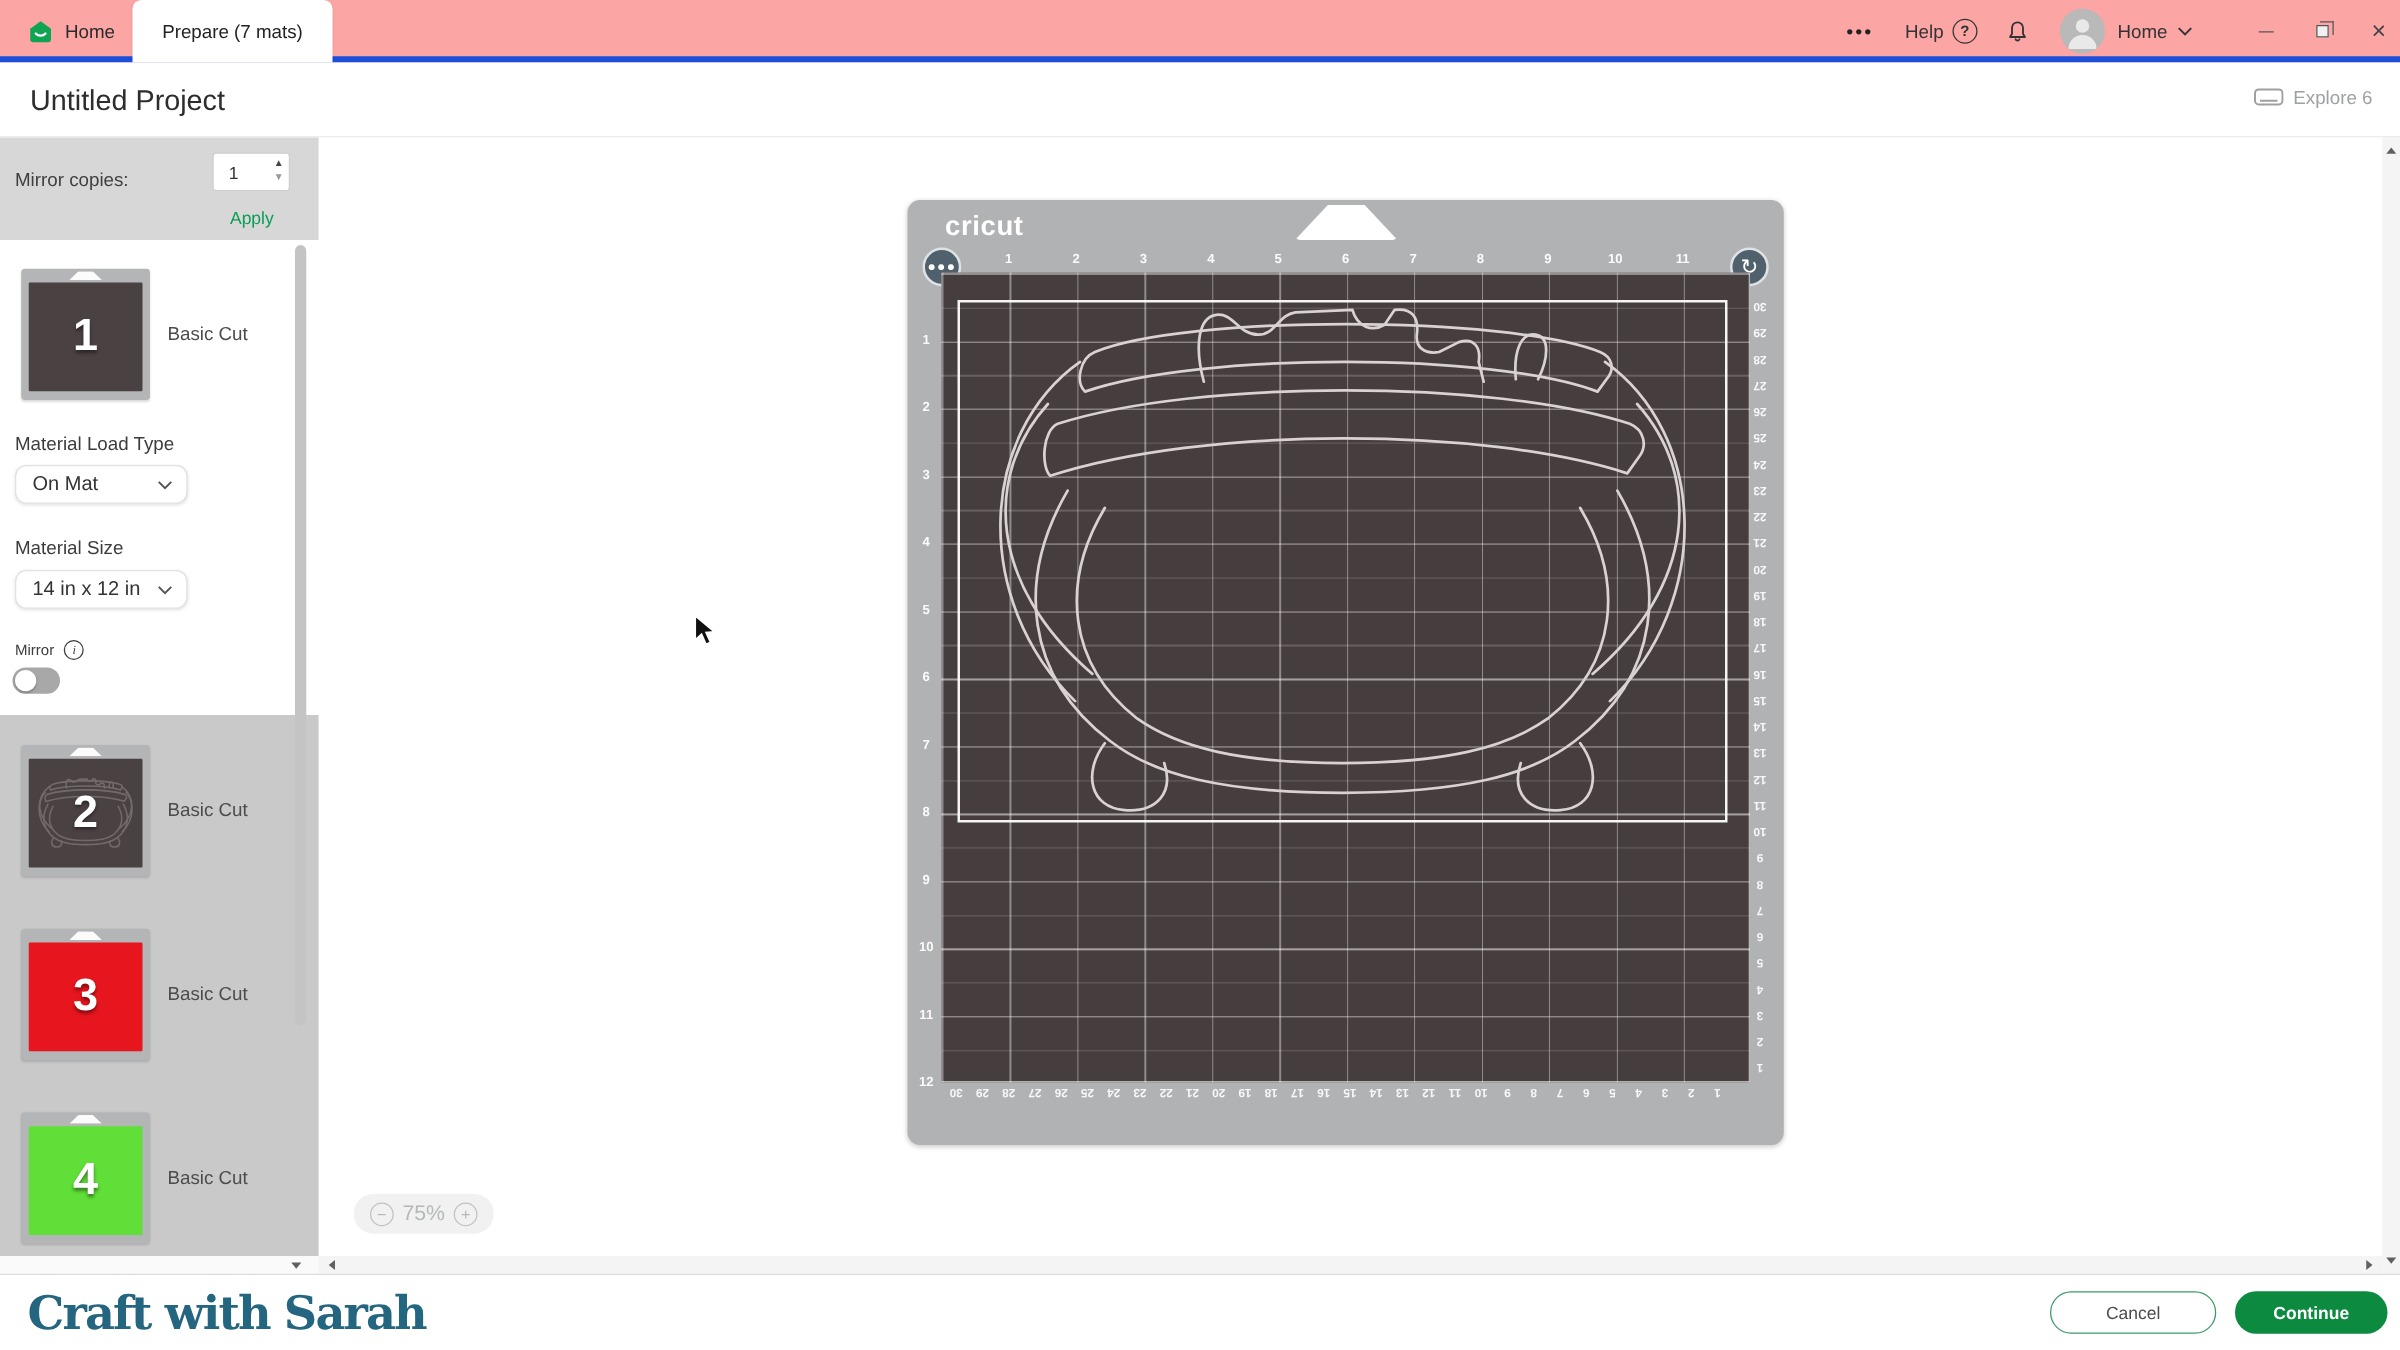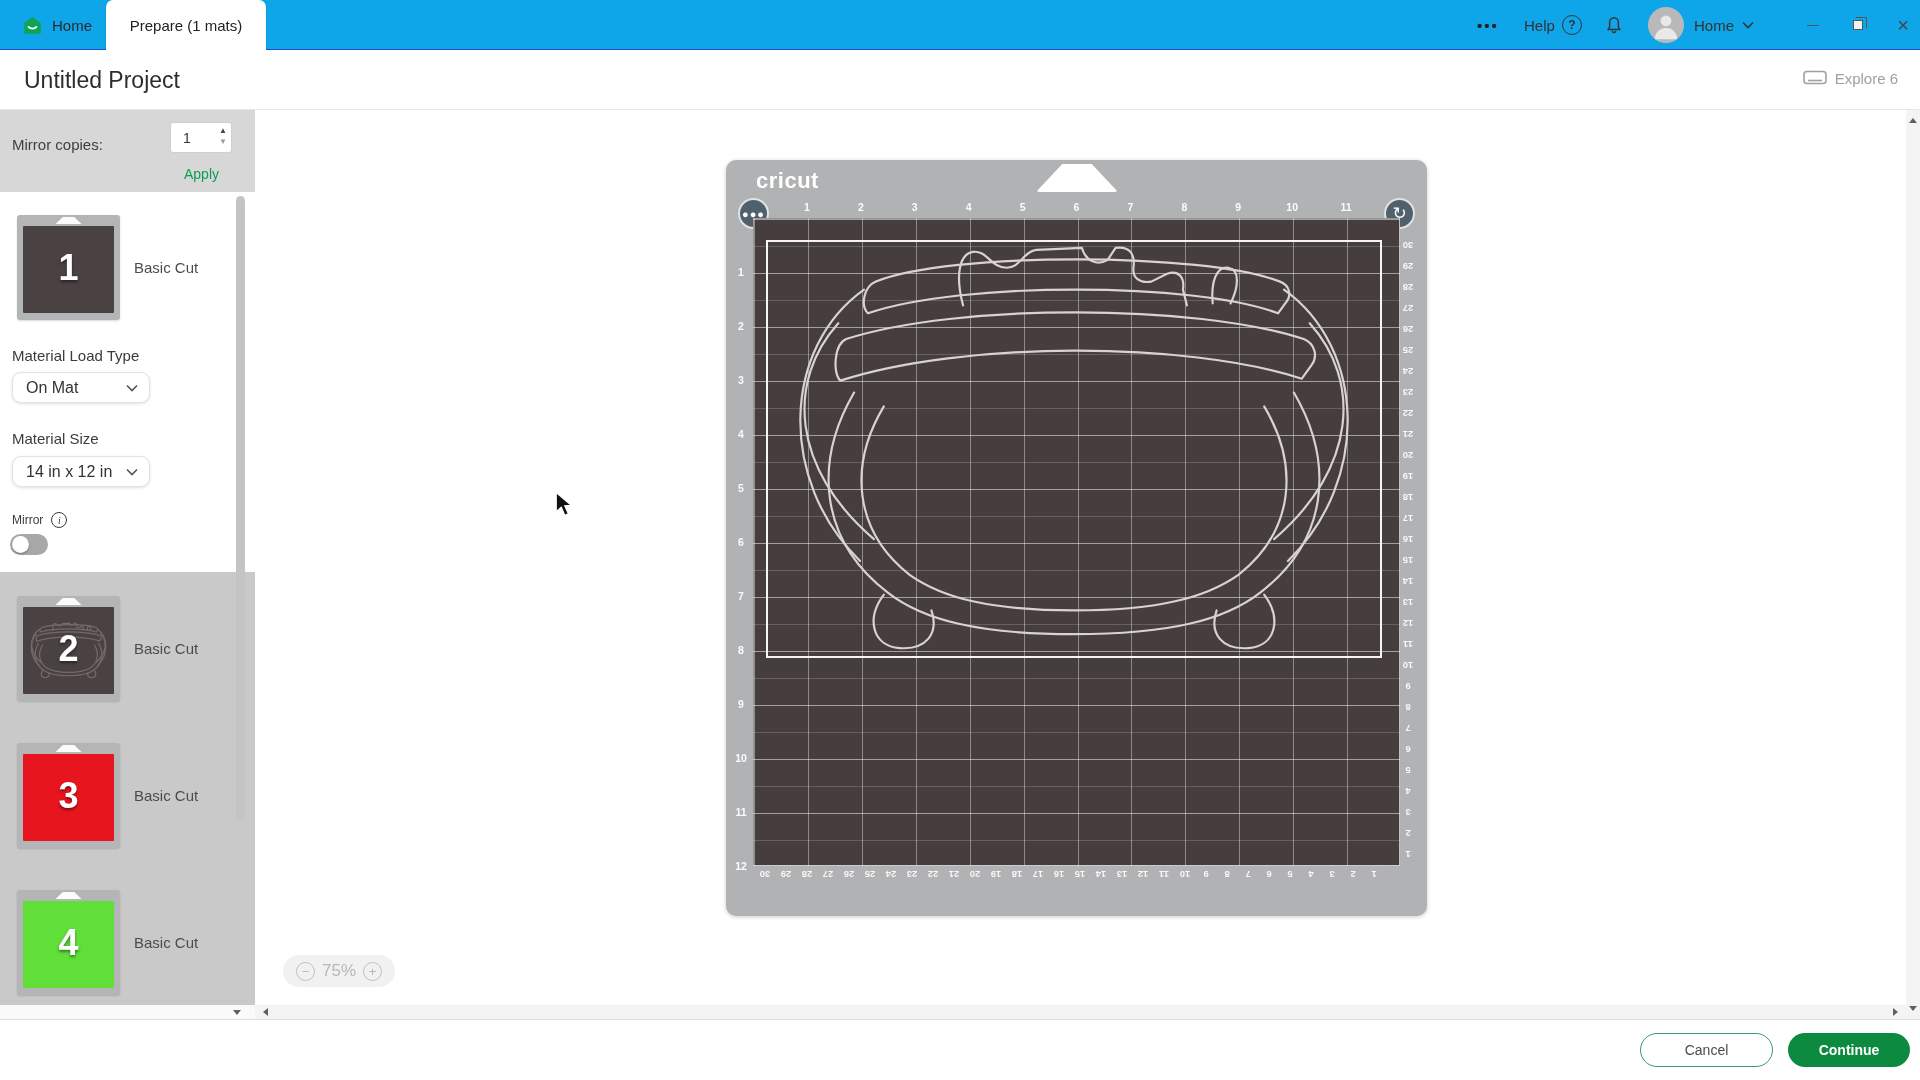--- a/index.html
+++ b/index.html
@@ -1,21 +1,21 @@
 <!DOCTYPE html>
 <html><head>
 <meta charset="utf-8">
 <style>
   * { margin:0; padding:0; box-sizing:border-box; }
   html,body { width:1920px; height:1080px; overflow:hidden; background:#fff;
     font-family:"Liberation Sans", sans-serif; }
 
   
   #titlebar { position:absolute; left:0; top:0; width:1920px; height:50px;
-    background:#0ea5e9; border-bottom:1px solid #1d4ed8; }
+    background:#fca5a5; border-bottom:5px solid #1d4ed8; }
   #home-area { position:absolute; left:22px; top:0; height:50px; display:flex; align-items:center; gap:9px; cursor:pointer; }
   #home-area span { font-size:15px; color:#2b2b2b; }
   #prepare-tab { position:absolute; left:106px; top:0; width:160px; height:50px;
     background:#fff; border-radius:7px 7px 0 0; display:flex; align-items:center; justify-content:center;
     font-size:15px; color:#222; box-shadow:0 0 3px rgba(0,0,0,0.06); }
   .tb-right { position:absolute; top:0; height:50px; display:flex; align-items:center; }
   #more-btn { left:1468px; width:40px; justify-content:center; font-size:15px; letter-spacing:2px; color:#222; font-weight:bold; cursor:pointer; }
   #help-area { left:1524px; gap:7px; color:#333; font-size:15px; cursor:pointer; }
   .q-circle { width:20px; height:20px; border:1.5px solid #333; border-radius:50%;
     display:inline-flex; align-items:center; justify-content:center; font-size:12px; font-weight:bold; color:#333; }
@@ -153,21 +153,21 @@
 
 <div id="titlebar">
   <div id="home-area">
     <svg width="21" height="21" viewBox="0 0 24 24">
       <path d="M12 2.2 L21.5 9.2 V19.3 a2.2 2.2 0 0 1 -2.2 2.2 H4.7 a2.2 2.2 0 0 1 -2.2 -2.2 V9.2 Z" fill="#0ea452"></path>
       <path d="M7.5 13.5 a5.5 4.6 0 0 0 9 0" stroke="#fff" stroke-width="2" fill="none" stroke-linecap="round"></path>
     </svg>
     <span>Home</span>
   </div>
   <div id="prepare-tab">
-    <span>Prepare (1 mats)</span>
+    <span>Prepare (7 mats)</span>
   </div>
 
   <div id="more-btn" class="tb-right">•••</div>
   <div id="help-area" class="tb-right">
     <span>Help</span>
     <span class="q-circle">?</span>
   </div>
   <div id="bell-area" class="tb-right">
     <svg width="22" height="22" viewBox="0 0 24 24">
       <path d="M5.5 17 L18.5 17 L16.8 14.2 V9 a4.8 4.8 0 0 0 -9.6 0 v5.2 Z" fill="none" stroke="#333" stroke-width="1.6" stroke-linejoin="round"></path>
@@ -400,19 +400,20 @@
 </div>
 <div id="hscroll">
   <span class="tri tri-dn"></span>
   <div class="track">
     <span class="tri tri-left"></span>
     <span class="tri tri-right"></span>
   </div>
 </div>
 
 <div id="footer">
+  <div id="logo">Craft with Sarah</div>
   <button id="cancel-btn">Cancel</button>
   <button id="continue-btn">Continue</button>
 </div>
 
 <svg id="cursor" width="22" height="24" viewBox="0 0 15 20">
   <path d="M1,0.5 L1,16.5 L5.2,12.8 L8.2,19.5 L11.2,18.2 L8.2,11.6 L13.8,11.2 Z" fill="#111" stroke="#fff" stroke-width="1.1"></path>
 </svg>
 
 </body></html>

